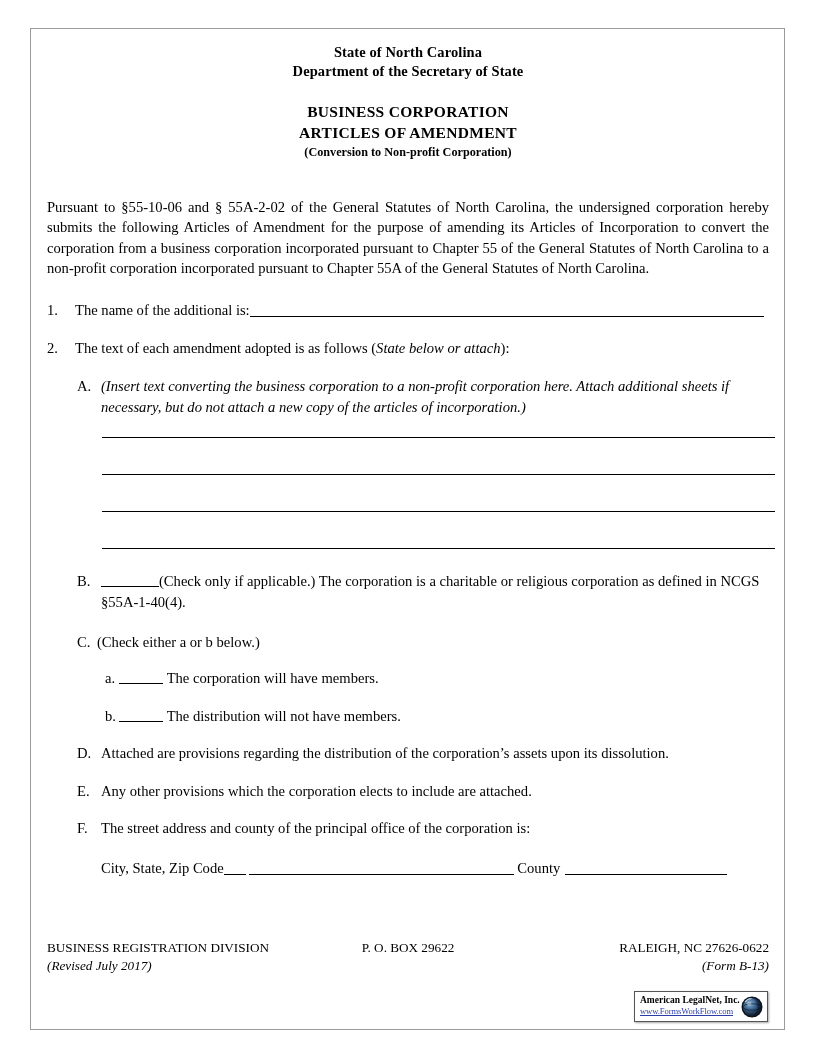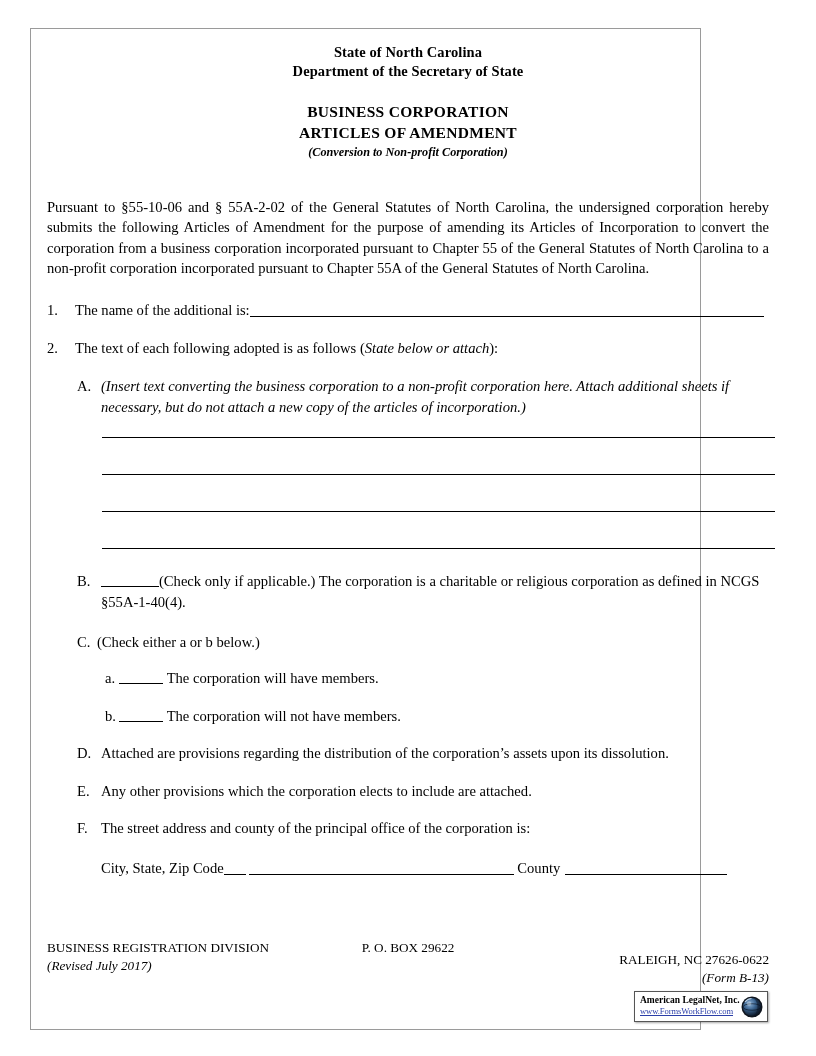--- a/index.html
+++ b/index.html
@@ -12,21 +12,21 @@
     height: 1056px;
     font-family: "Liberation Serif", "DejaVu Serif", serif;
     color: #000000;
     position: relative;
     overflow: hidden;
   }
   .page {
     position: absolute;
     left: 30px;
     top: 28px;
-    width: 671px;
+    width: 755px;
     height: 1002px;
     border: 1px solid #9a9a9a;
     box-sizing: border-box;
     background: #ffffff;
   }
   .inner {
     position: absolute;
     left: 16px;
     top: 14px;
     width: 722px;
@@ -47,21 +47,20 @@
     font-size: 15.5px;
     line-height: 21px;
     letter-spacing: 0.3px;
   }
   .subtitle {
     text-align: center;
     font-weight: bold;
     font-size: 12.2px;
     line-height: 17px;
     margin-top: 1px;
-    font-style: italic;
   }
 
   
   .intro {
     margin-top: 36px;
     font-size: 14.6px;
     line-height: 20.4px;
     text-align: justify;
     text-justify: inter-word;
   }
@@ -127,21 +126,21 @@
     width: 722px;
     font-size: 13.2px;
     line-height: 18px;
   }
   .footer-row {
     position: relative;
     height: 18px;
   }
   .f-left   { position: absolute; left: 0; top: 0; }
   .f-center { position: absolute; left: 0; right: 0; top: 0; text-align: center; }
-  .f-right  { position: absolute; right: 0; top: 12px; }
+  .f-right  { position: absolute; right: 0; top: 0; }
 
   
   .badge {
     position: absolute;
     left: 603px;
     top: 962px;
     width: 134px;
     height: 31px;
     background: #ffffff;
     border: 1px solid #555;
@@ -199,21 +198,21 @@
     <div class="item" style="margin-top:21px;">
       <span class="num">1.</span>
       <div class="item-body">
         <span>The name of the additional is:</span><span class="inline-rule" style="width:514px;"></span>
       </div>
     </div>
 
     <div class="item" style="margin-top:18px;">
       <span class="num">2.</span>
       <div class="item-body">
-        <span>The text of each following adopted is as follows (</span><span class="ital">State below or attach</span><span>):</span>
+        <span>The text of each amendment adopted is as follows (</span><span class="ital">State below or attach</span><span>):</span>
       </div>
     </div>
 
     <div class="sub" style="margin-top:18px;">
       <span class="sub-let">A.</span>
       <div class="sub-body ital">(Insert text converting the business corporation to a non-profit corporation here.  Attach additional sheets if necessary, but do not attach a new copy of the articles of incorporation.)</div>
     </div>
 
     <div class="blank-lines">
       <div class="rule"></div>
@@ -232,21 +231,21 @@
       <div class="sub-body" style="padding-left:50px;">(Check either a or b below.)</div>
     </div>
 
     <div class="sub" style="margin-top:16px;">
       <span class="sub-let" style="left:58px;">a.</span>
       <div class="sub-body" style="padding-left:72px;"><span class="ul-blank" style="width:44px;"></span>&nbsp;<span>The corporation will have members.</span></div>
     </div>
 
     <div class="sub" style="margin-top:17px;">
       <span class="sub-let" style="left:58px;">b.</span>
-      <div class="sub-body" style="padding-left:72px;"><span class="ul-blank" style="width:44px;"></span>&nbsp;<span>The corporation will not have members.</span></div>
+      <div class="sub-body" style="padding-left:72px;"><span class="ul-blank" style="width:44px;"></span>&nbsp;<span>The distribution will not have members.</span></div>
     </div>
 
     <div class="sub" style="margin-top:17px;">
       <span class="sub-let">D.</span>
       <div class="sub-body">Attached are provisions regarding the distribution of the corporation’s assets upon its dissolution.</div>
     </div>
 
     <div class="sub" style="margin-top:17px;">
       <span class="sub-let">E.</span>
       <div class="sub-body">Any other provisions which the corporation elects to include are attached.</div>

